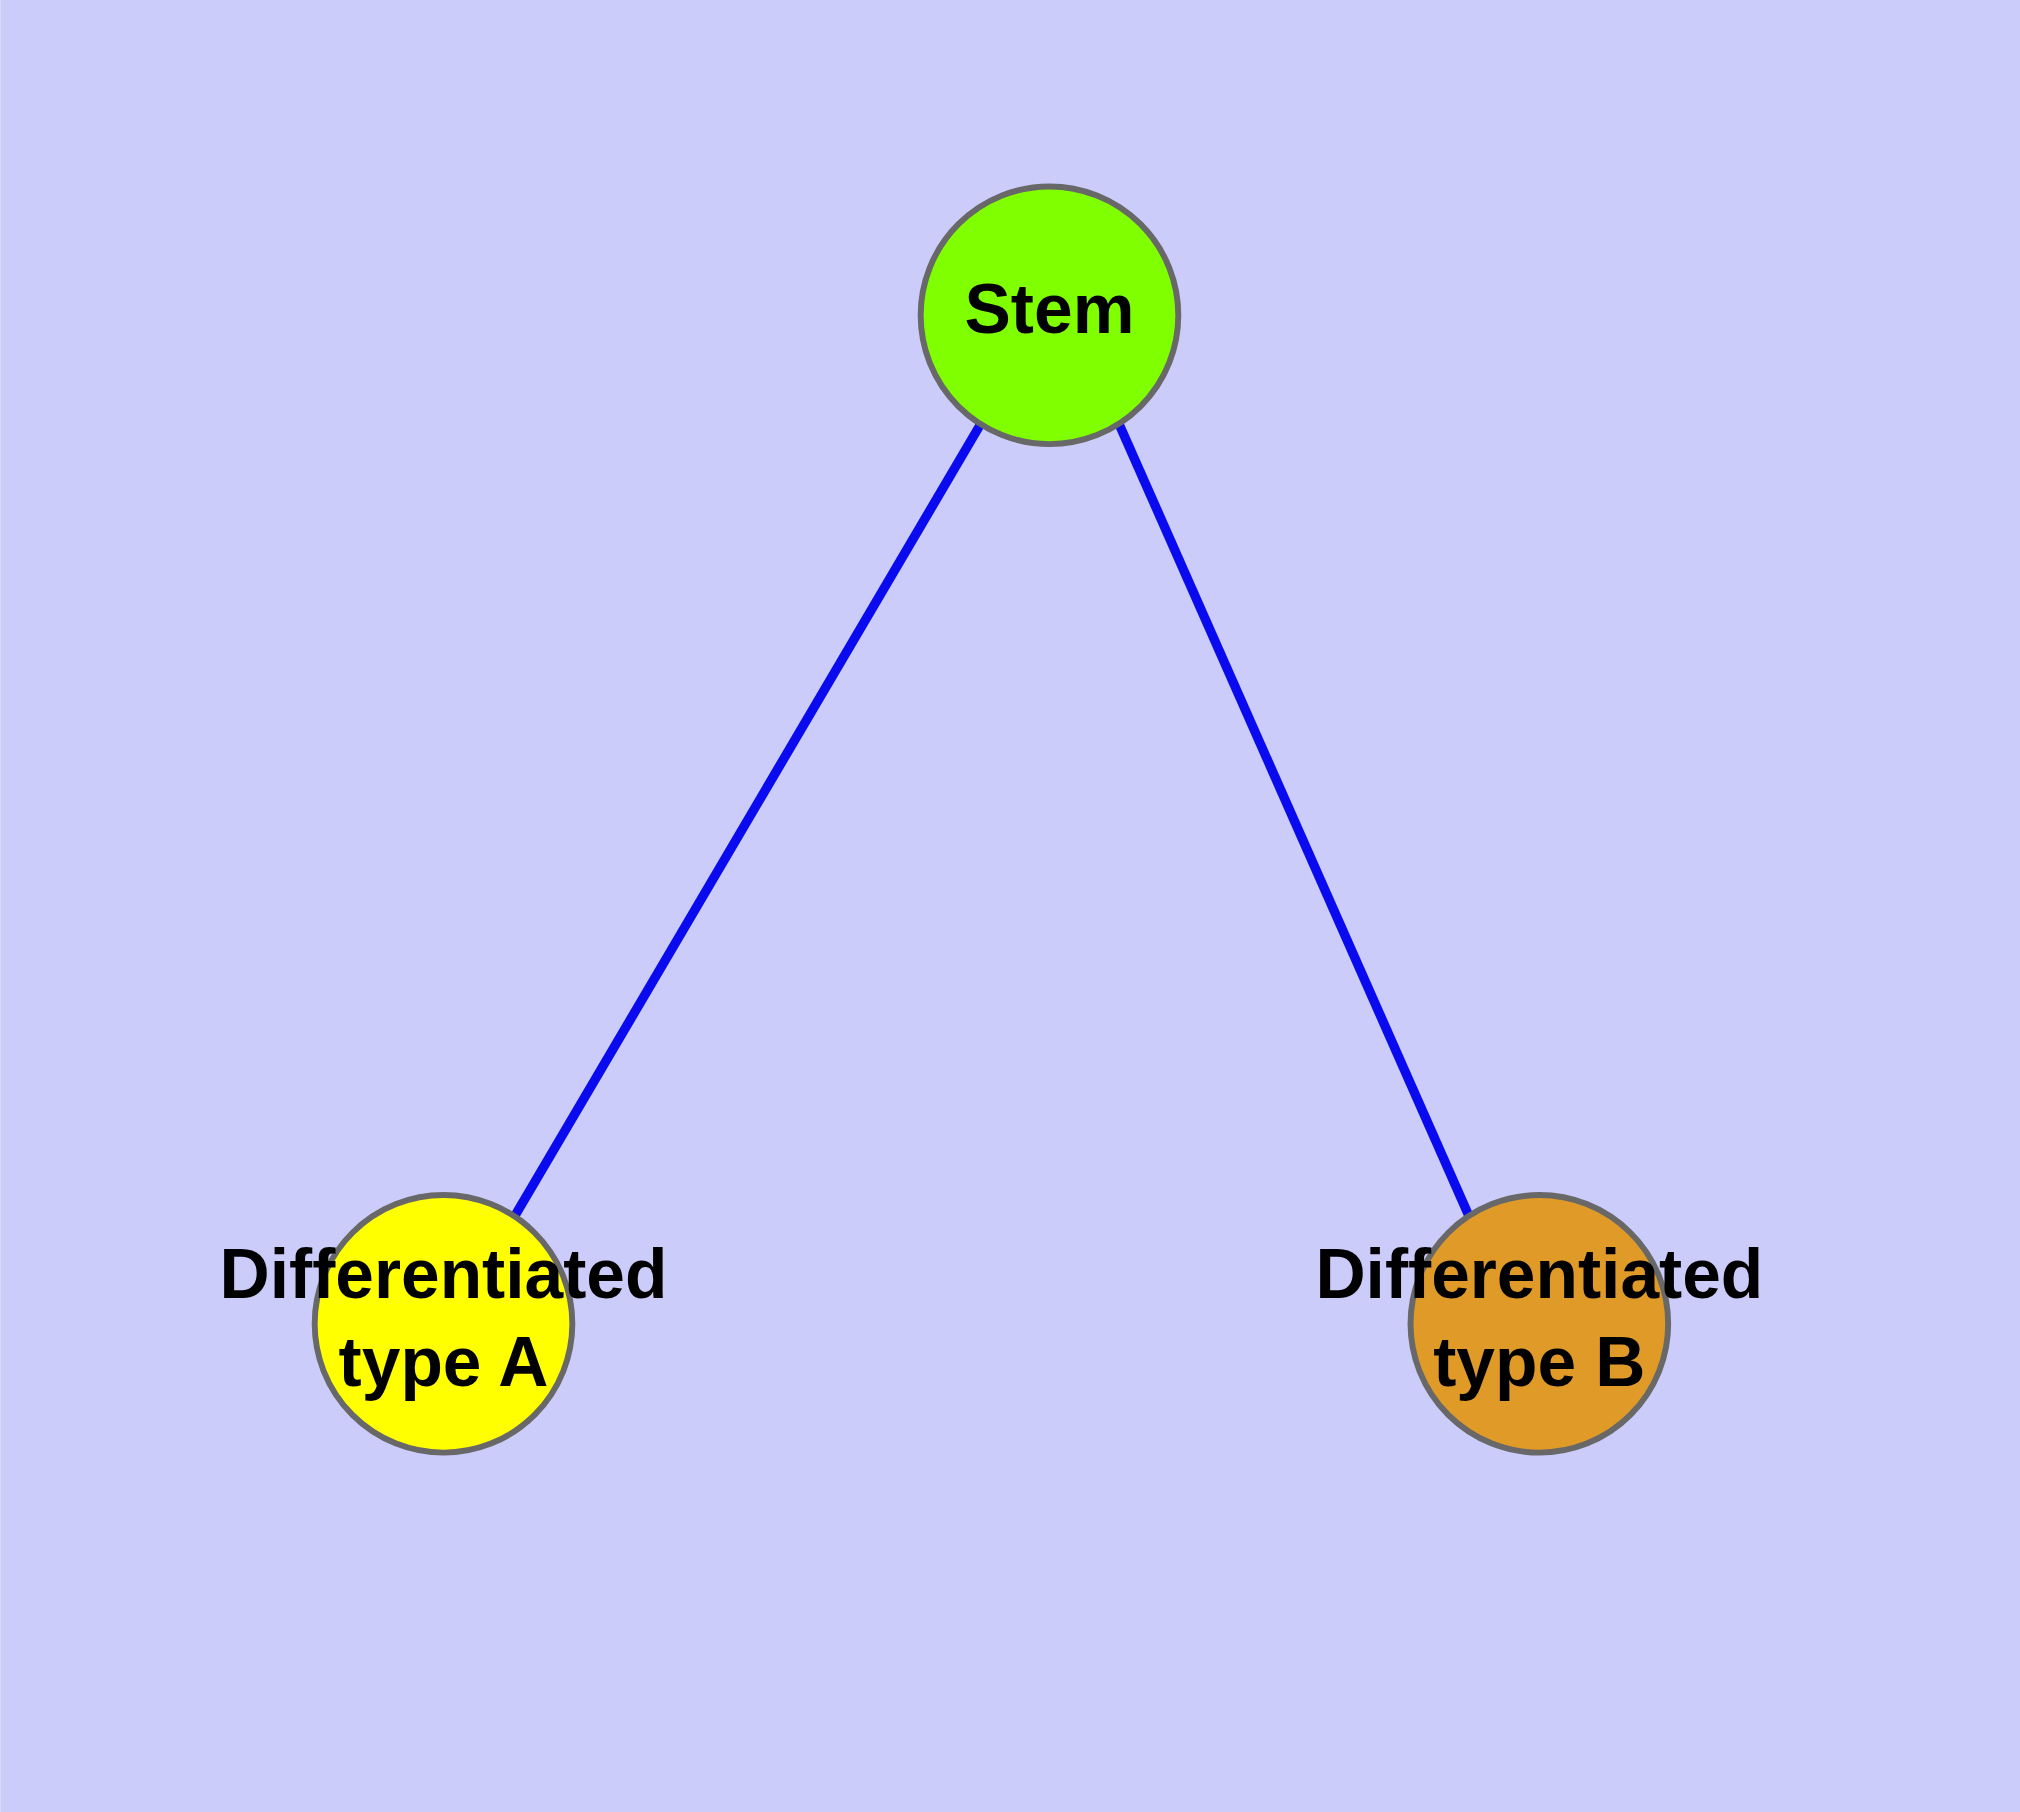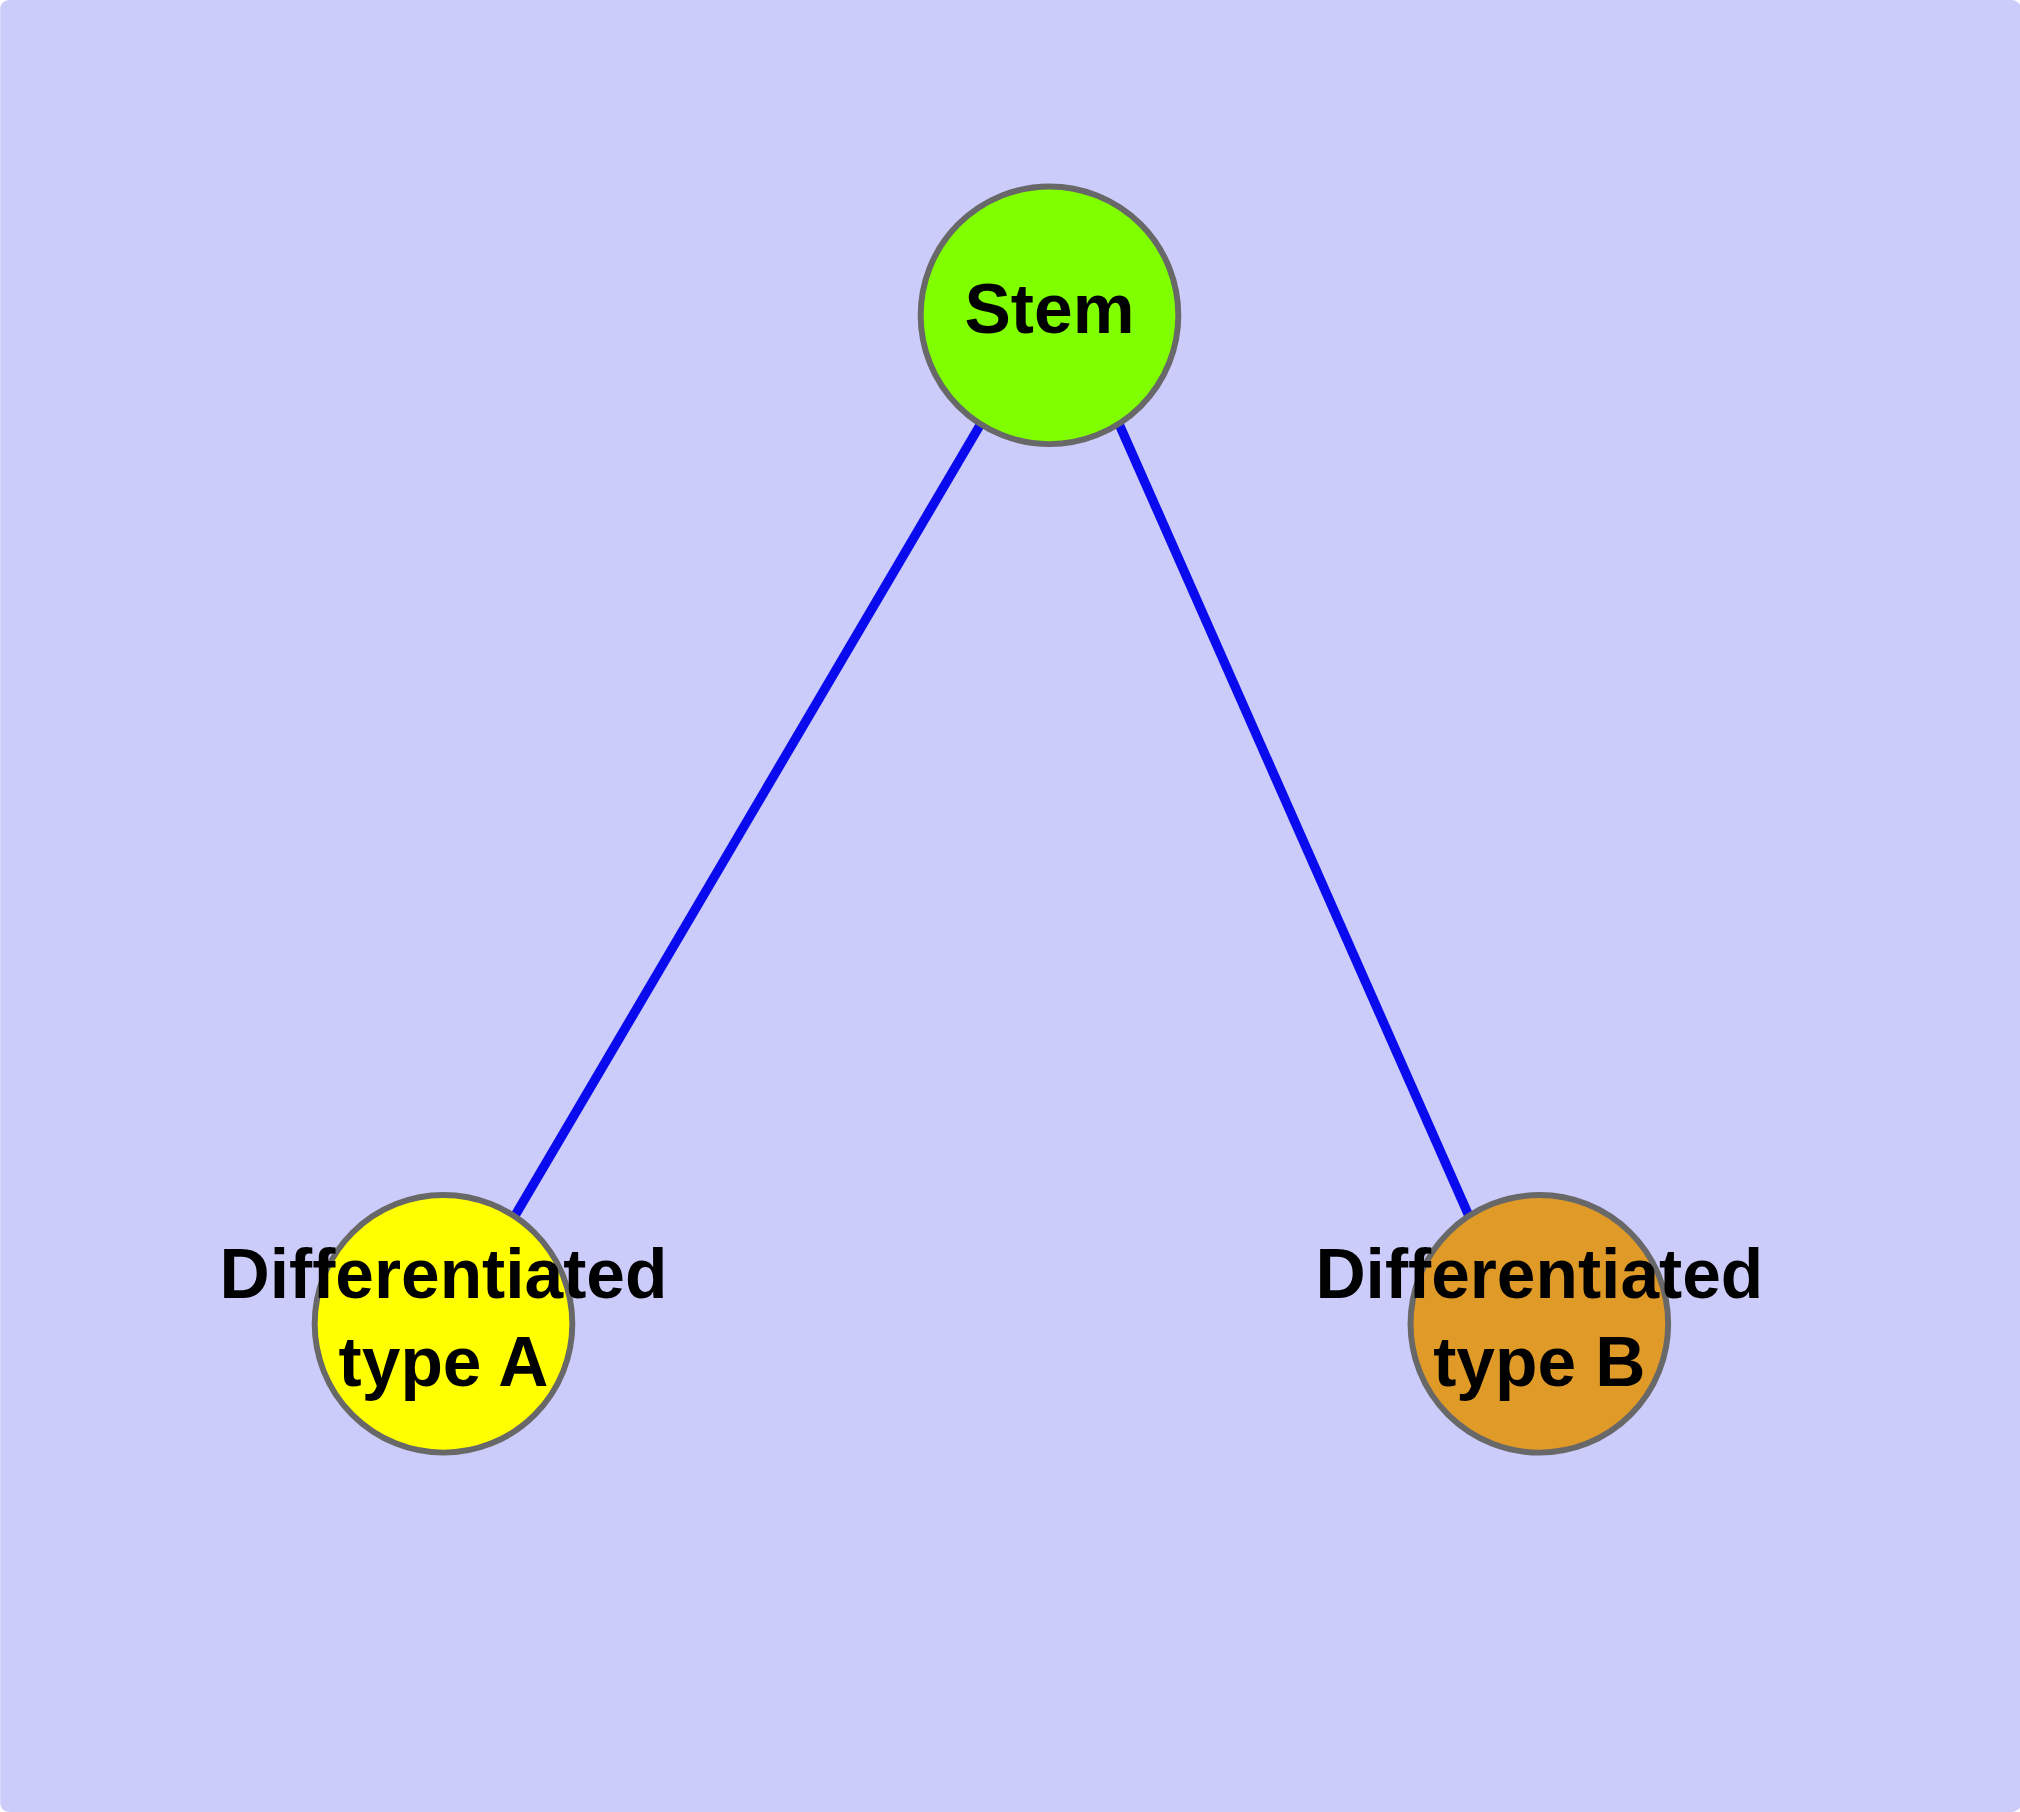--- a/index.html
+++ b/index.html
@@ -7,21 +7,20 @@
     margin: 0;
     padding: 0;
     background: #ffffff;
   }
   #canvas {
     position: relative;
     width: 2021px;
     height: 1812px;
     overflow: hidden;
     font-family: "Liberation Sans", sans-serif;
-    border-radius: 9px;
   }
   #graph-svg {
     position: absolute;
     top: 0;
     left: 0;
     width: 2021px;
     height: 1812px;
     display: block;
   }
   .node-circle {

